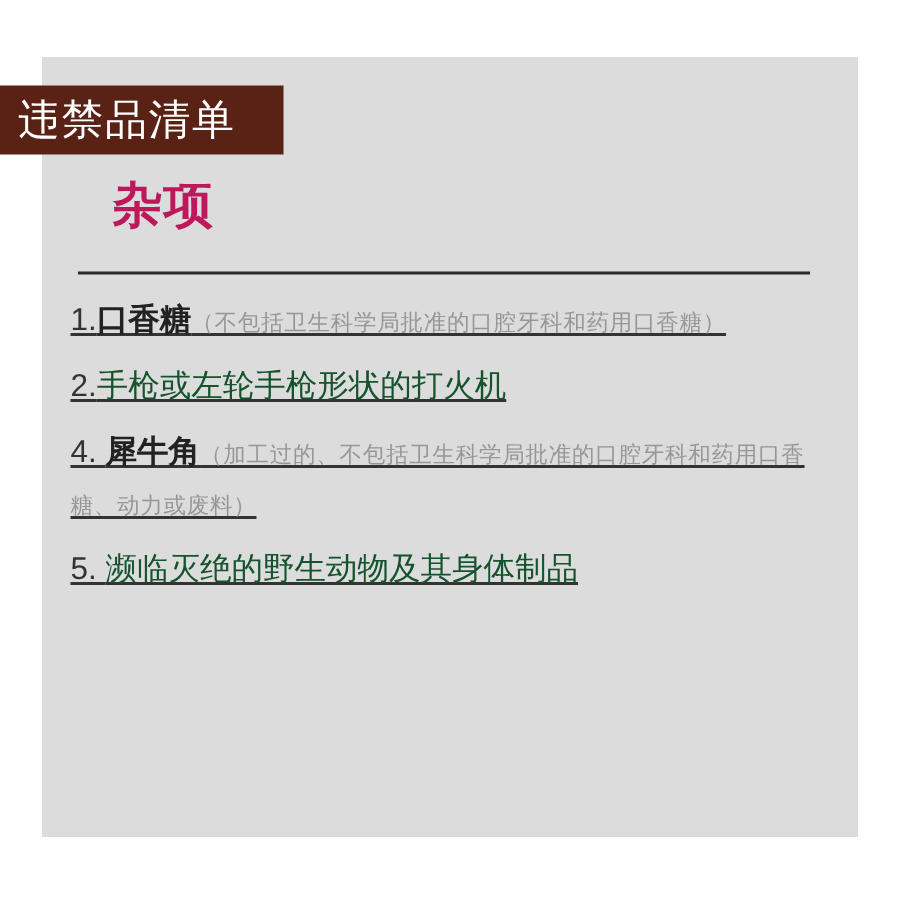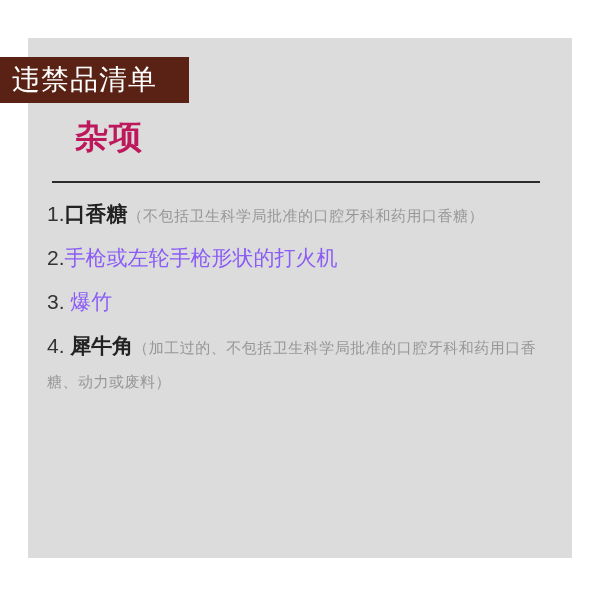--- a/index.html
+++ b/index.html
@@ -67,27 +67,28 @@
     width: 505px;
     margin: 0;
     padding: 0;
     list-style: none;
     font-size: 21px;
     line-height: 32px;
     color: #333333;
   }
   .items li {
     margin: 0 0 10px 0;
+    text-decoration: underline;
   }
   .num {
     color: #333333;
     white-space: pre;
   }
   .name {
-    color: #8b5cf6;
+    color: #14532d;
   }
   .name.strong {
     font-weight: bold;
     color: #222222;
   }
   .note {
     font-size: 15px;
     color: #979797;
     letter-spacing: 0.5px;
   }
@@ -103,17 +104,17 @@
     <span class="title-text">违禁品清单</span>
   </div>
 
   <h1 class="section-title">杂项</h1>
 
   <div class="rule"></div>
 
   <ol class="items">
     <li><span class="num">1.</span><span class="name strong">口香糖</span><span class="note">（不包括卫生科学局批准的口腔牙科和药用口香糖）</span></li>
     <li><span class="num">2.</span><span class="name">手枪或左轮手枪形状的打火机</span><span class="note"></span></li>
-    <li><span class="num">3. </span><span class="name">爆竹</span><span class="note"></span></li>
     <li><span class="num">4. </span><span class="name strong">犀牛角</span><span class="note">（加工过的、不包括卫生科学局批准的口腔牙科和药用口香糖、动力或废料）</span></li>
+    <li><span class="num">5. </span><span class="name">濒临灭绝的野生动物及其身体制品</span><span class="note"></span></li>
   </ol>
 
 </div>
 
 </body></html>

